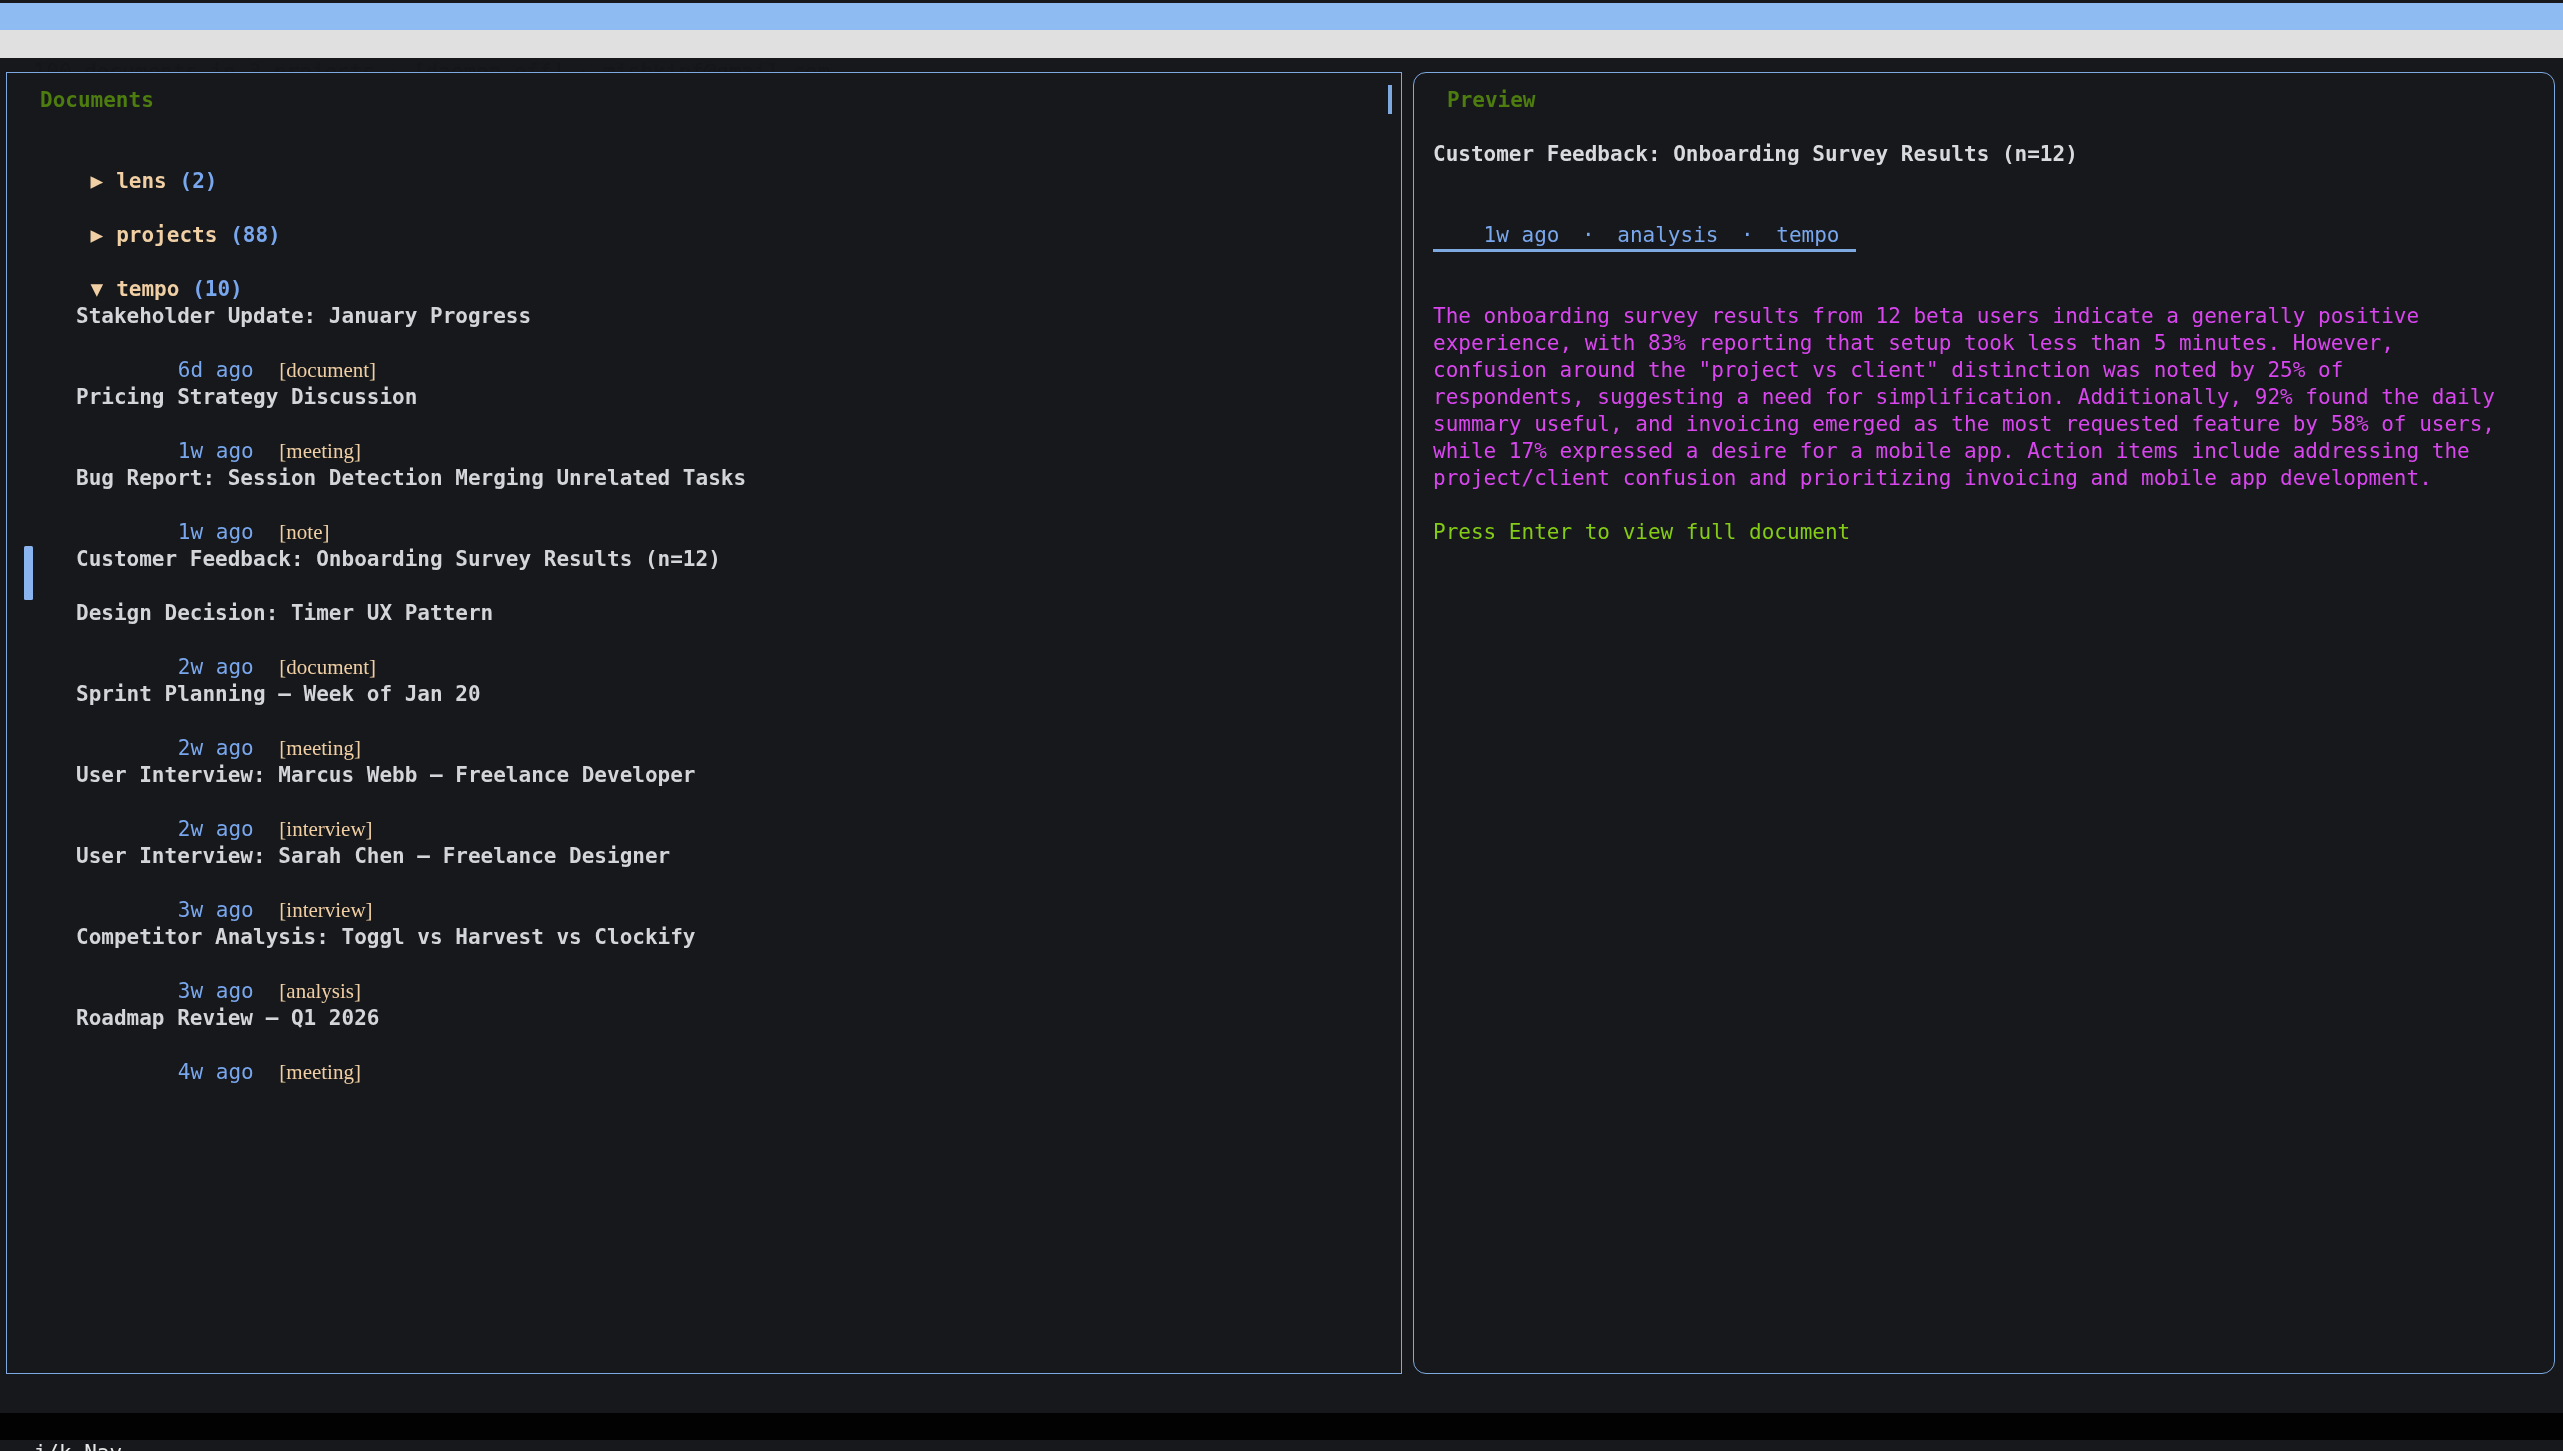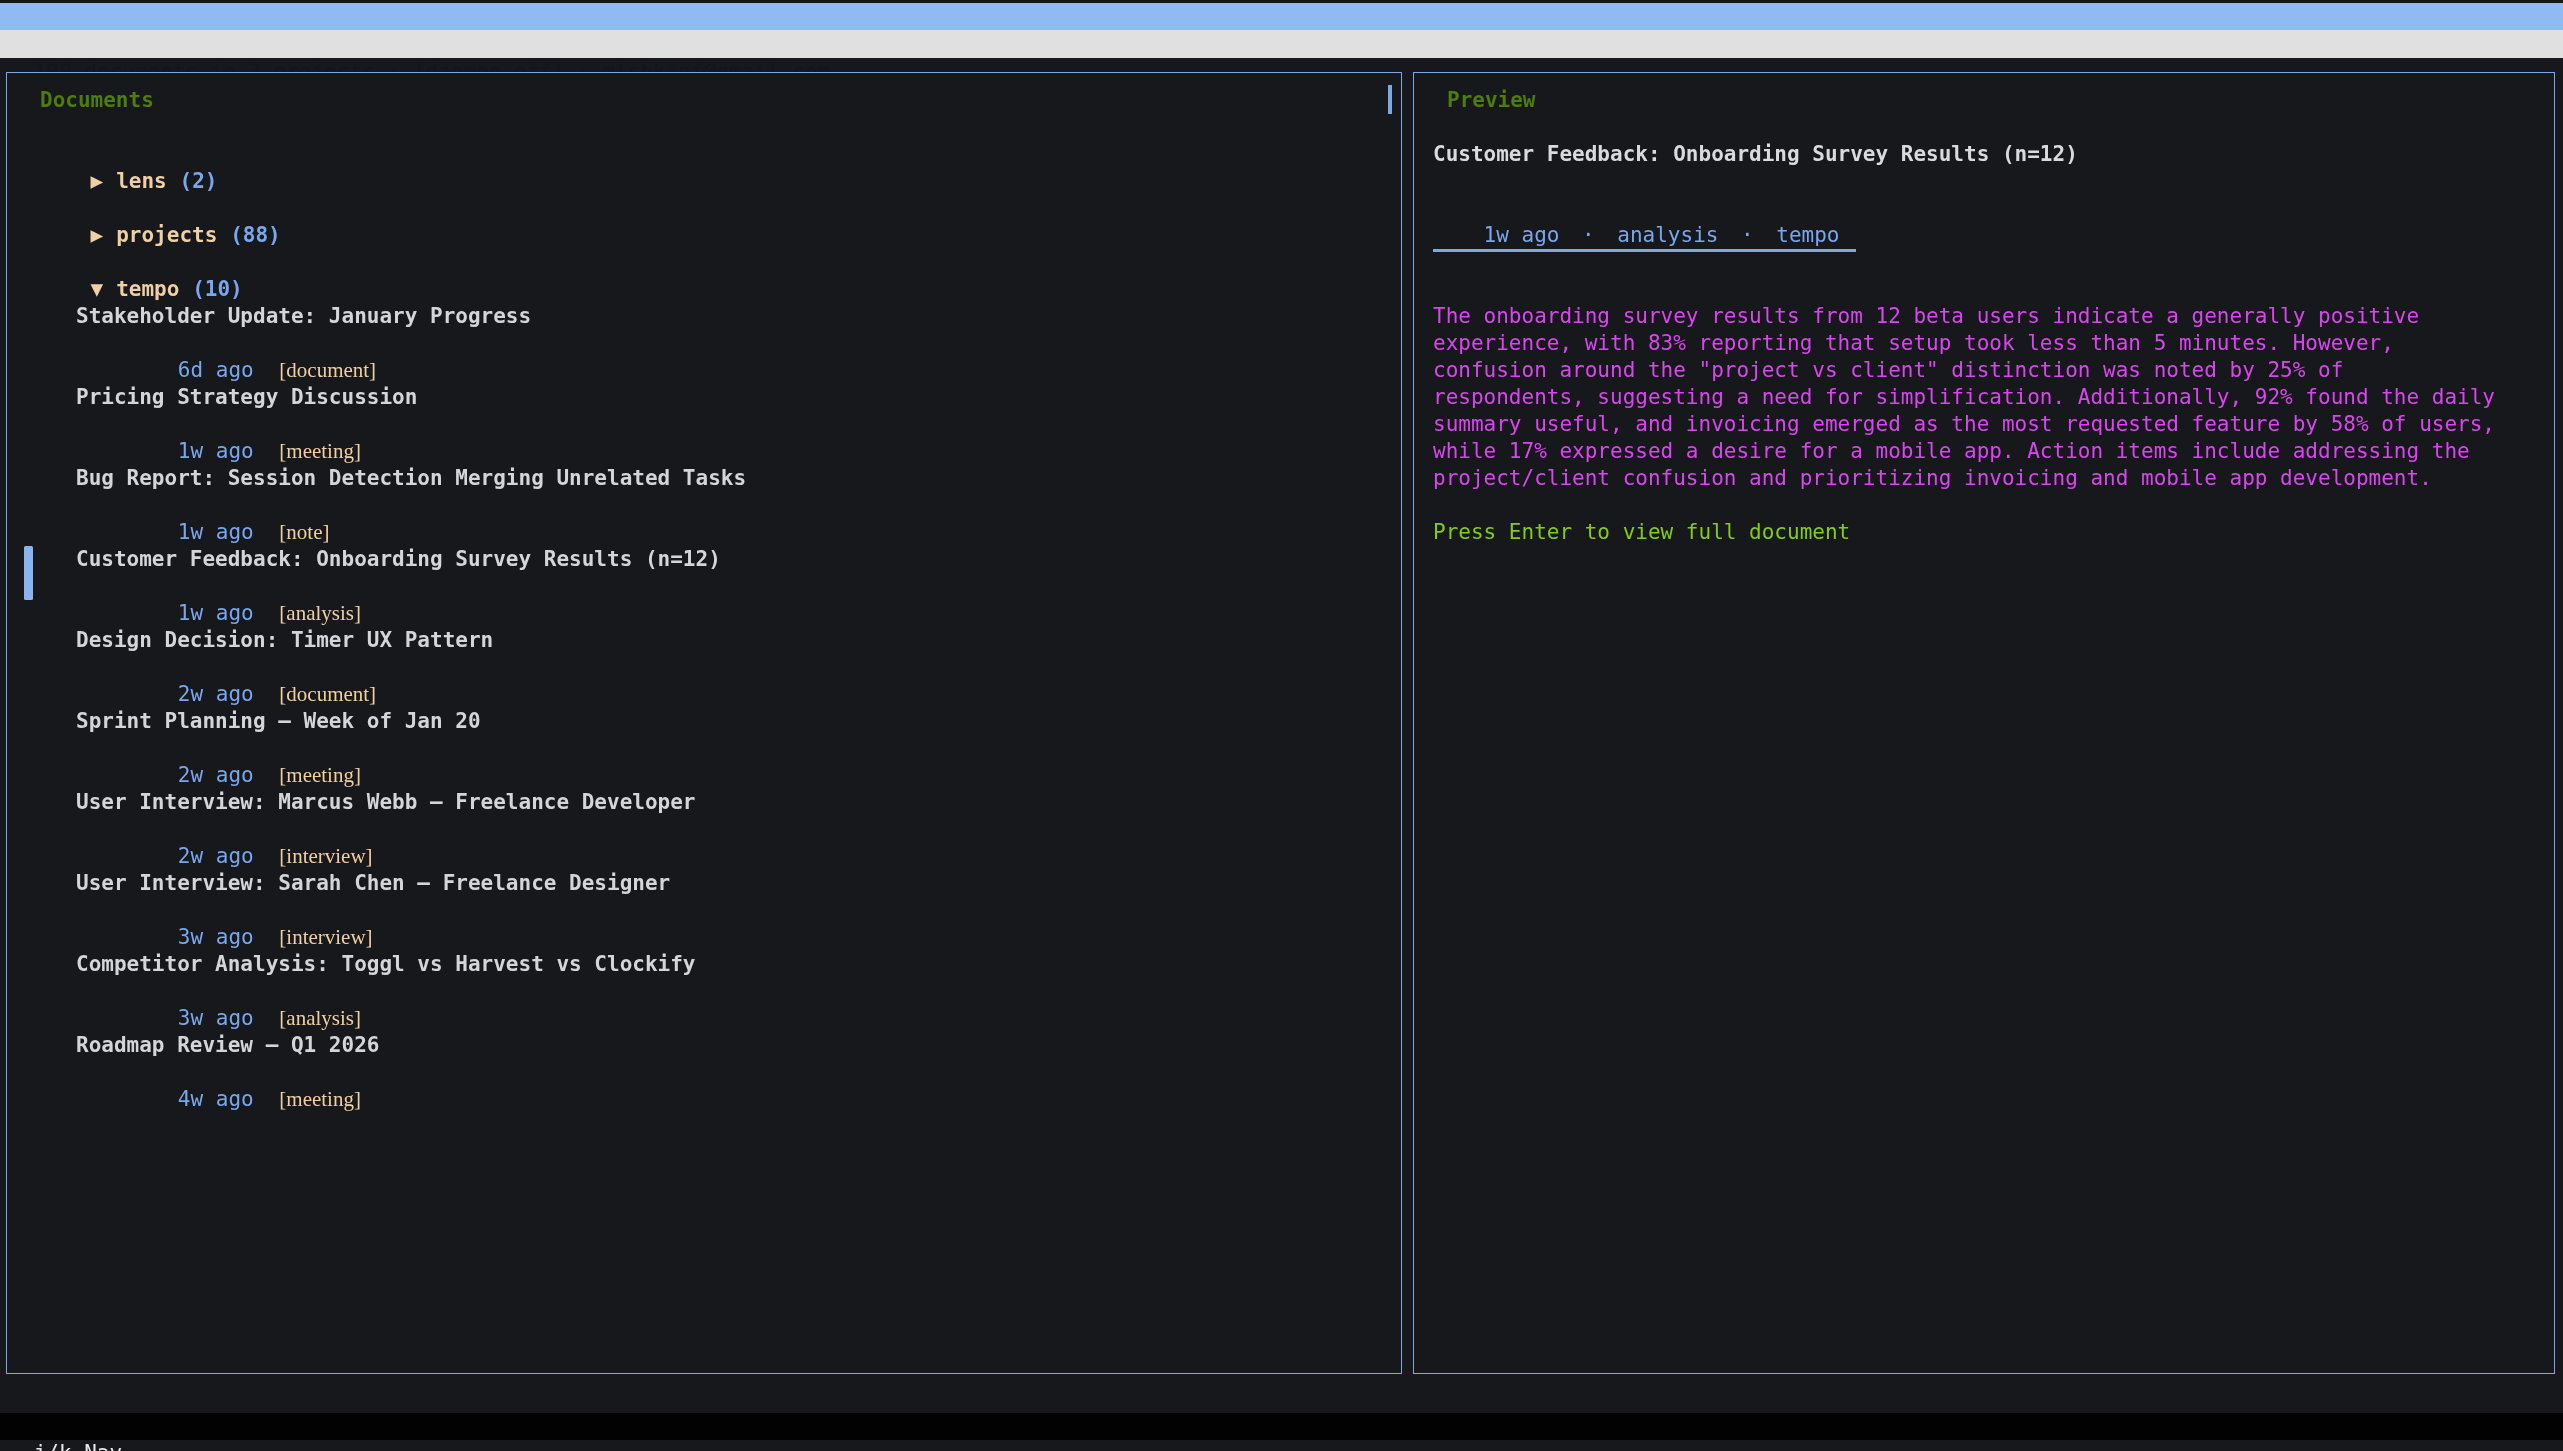--- a/index.html
+++ b/index.html
@@ -25,21 +25,21 @@
     padding-left:8.3px; white-space:pre;
   }
 
   
   .panel {
     position:absolute; top:72px; height:1302px;
     border:1.5px solid #7ea9e0; background:#17181b;
     padding-top:13.6px;
   }
   .panel-left  { left:6px;    width:1396px; }
-  .panel-right { left:1413px; width:1142px; }
+  .panel-right { left:1413px; width:1142px;border-radius:13px; }
   .panel-header {
     height:27px; line-height:27px; margin-bottom:27px;
     font-weight:bold; color:#4d7c0f; padding-left:33px; white-space:pre;
   }
 
   
   .tree { padding-left:33px;font-weight:bold; }
   .tree-row { height:27px; line-height:27px; margin-bottom:27px; white-space:pre; }
   .tree-arrow { color:#f0cfa4; display:inline-block; width:25.6px; }
   .tree-name  { color:#f0cfa4; }
@@ -136,23 +136,20 @@
 
     <div class="doc-title">Bug Report: Session Detection Merging Unrelated Tasks</div>
     <div class="doc-meta">
       <span class="doc-age">1w ago</span><span class="doc-type">[note]</span>
     </div>
   </div>
 
   <div class="doc-item selected">
     <div class="sel-bar"></div>
     <div class="doc-title">Customer Feedback: Onboarding Survey Results (n=12)</div>
-    <div class="doc-meta">
-      <span class="doc-age">1w ago</span><span class="doc-type">[analysis]</span>
-    </div>
   </div>
 
   <div class="doc-item">
 
     <div class="doc-title">Design Decision: Timer UX Pattern</div>
     <div class="doc-meta">
       <span class="doc-age">2w ago</span><span class="doc-type">[document]</span>
     </div>
   </div>
 

